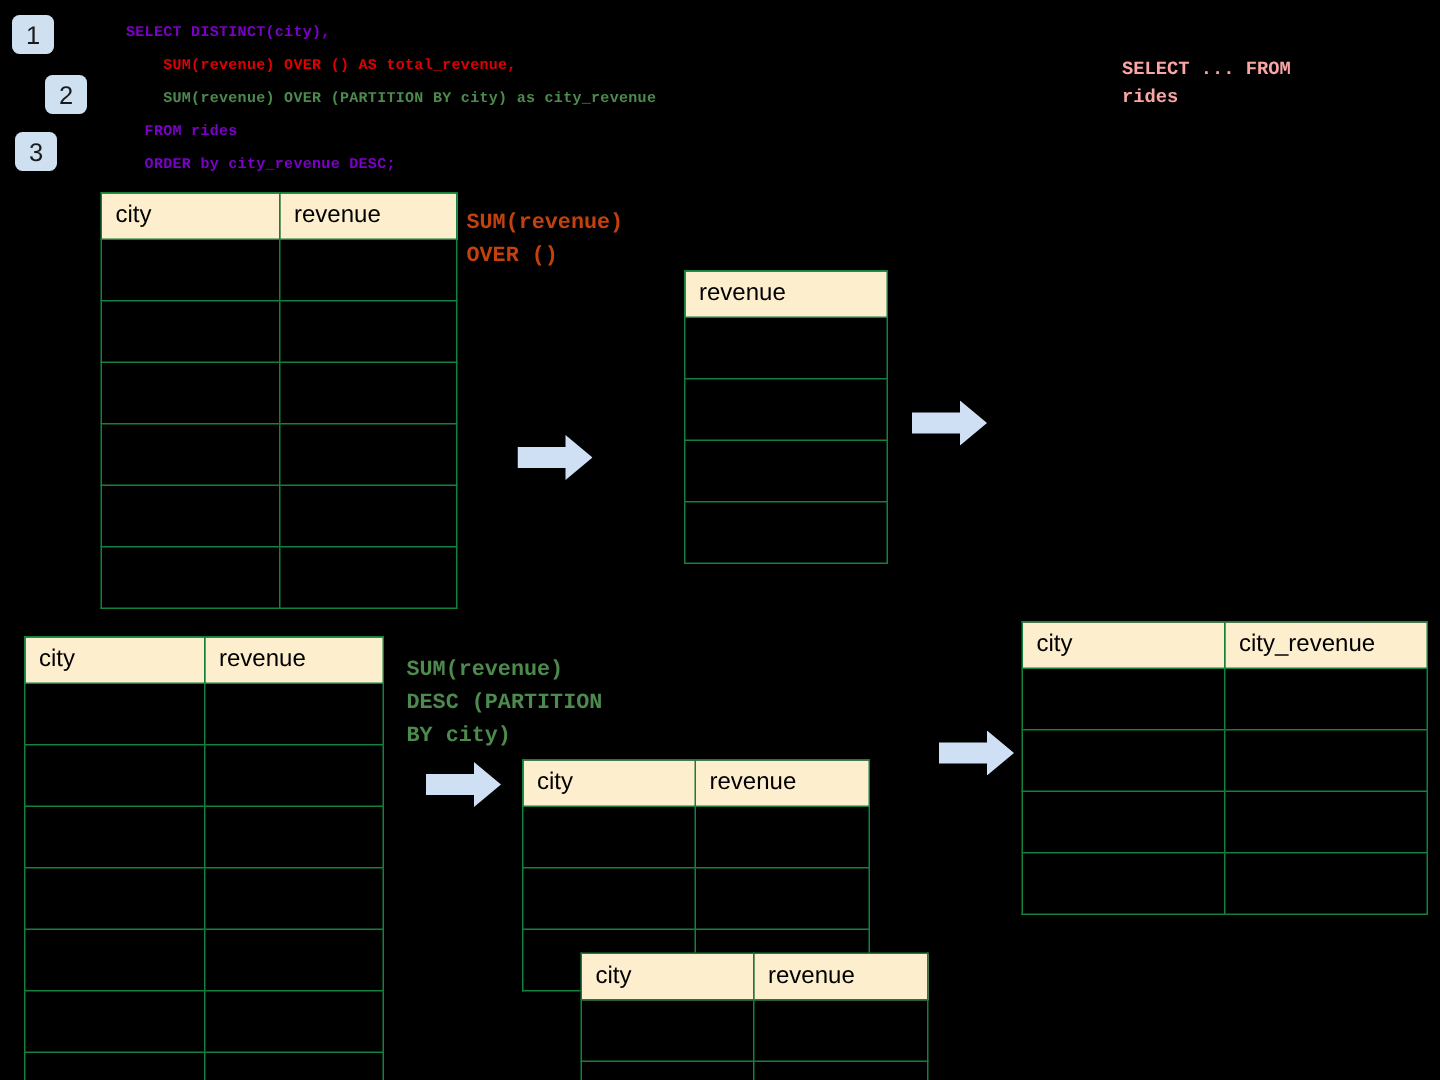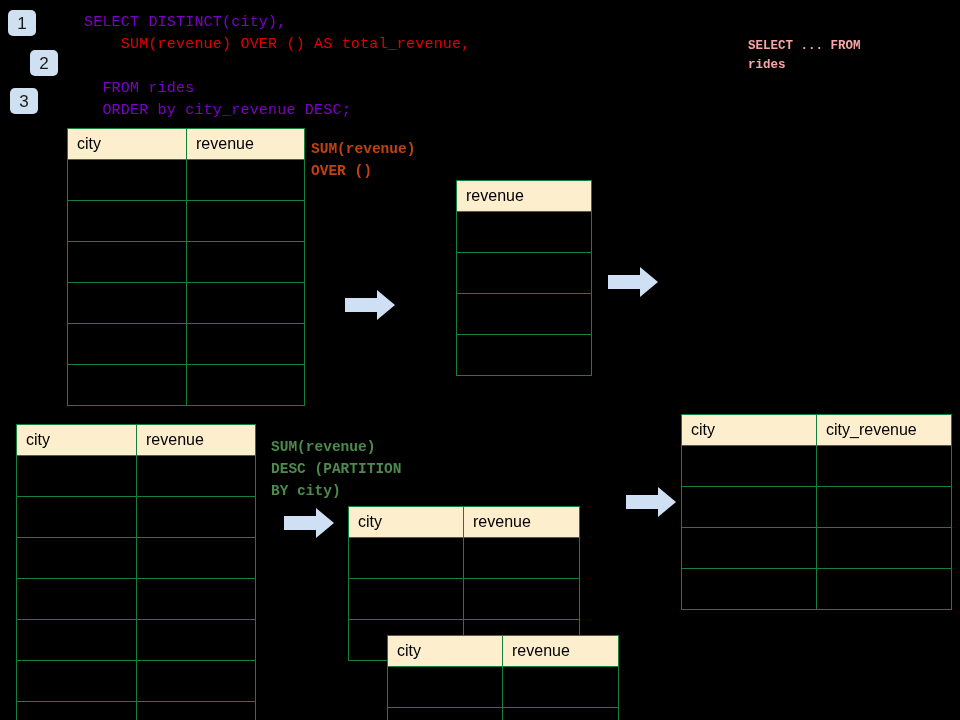--- a/index.html
+++ b/index.html
@@ -29,22 +29,22 @@
     align-items: center;
     justify-content: center;
     width: 28px;
     height: 26px;
   }
 
   
   .code {
     position: absolute;
     font-family: "Liberation Mono", monospace;
-    font-size: 15px;
-    font-weight: normal;
+    font-size: 10px;
+    font-weight: bold;
     letter-spacing: 0.2px;
     white-space: pre;
     line-height: 22px;
   }
   .c-purple { color: #7d00c8; }
   .c-red    { color: #e00000; }
   .c-green  { color: #4d8a4d; }
 
   
   .sidenote {
@@ -111,20 +111,21 @@
     </div>
   <div class="badge" style="left:30px; top:50px;">
       <span>2</span>
     </div>
   <div class="badge" style="left:10px; top:88px;">
       <span>3</span>
     </div>
 
   <div class="code c-purple" style="left:84px; top:12px;">SELECT DISTINCT(city),</div>
   <div class="code c-red" style="left:84px; top:34px;">    SUM(revenue) OVER () AS total_revenue,</div>
+  <div class="code c-green" style="left:84px; top:56px;">    SUM(revenue) OVER (PARTITION BY city) as city_revenue</div>
   <div class="code c-purple" style="left:84px; top:78px;">  FROM rides</div>
   <div class="code c-purple" style="left:84px; top:100px;">  ORDER by city_revenue DESC;</div>
 
   <div class="sidenote" style="left:748px; top:37px;"><span>SELECT ... FROM</span>
 <span>rides</span></div>
 
   <div class="annot annot-red" style="left:311px; top:138px;"><span>SUM(revenue)</span>
 <span>OVER ()</span></div>
 
   <div class="annot annot-green" style="left:271px; top:436px;"><span>SUM(revenue)</span>

